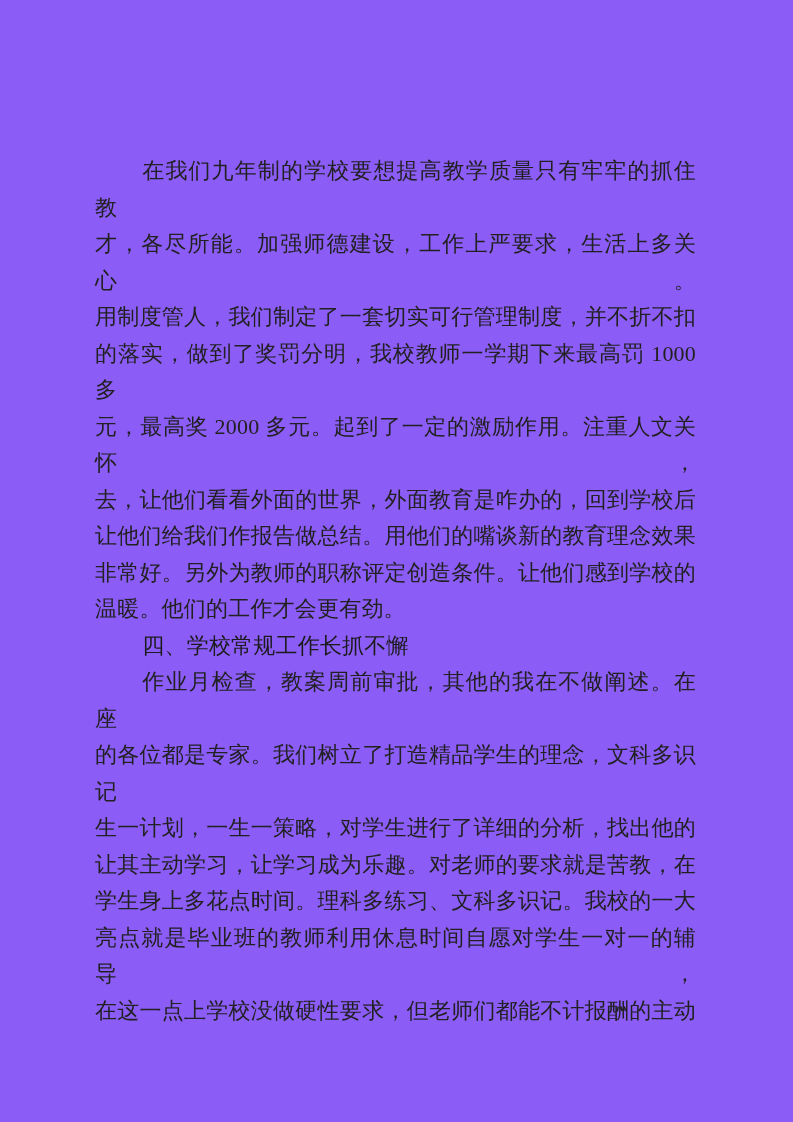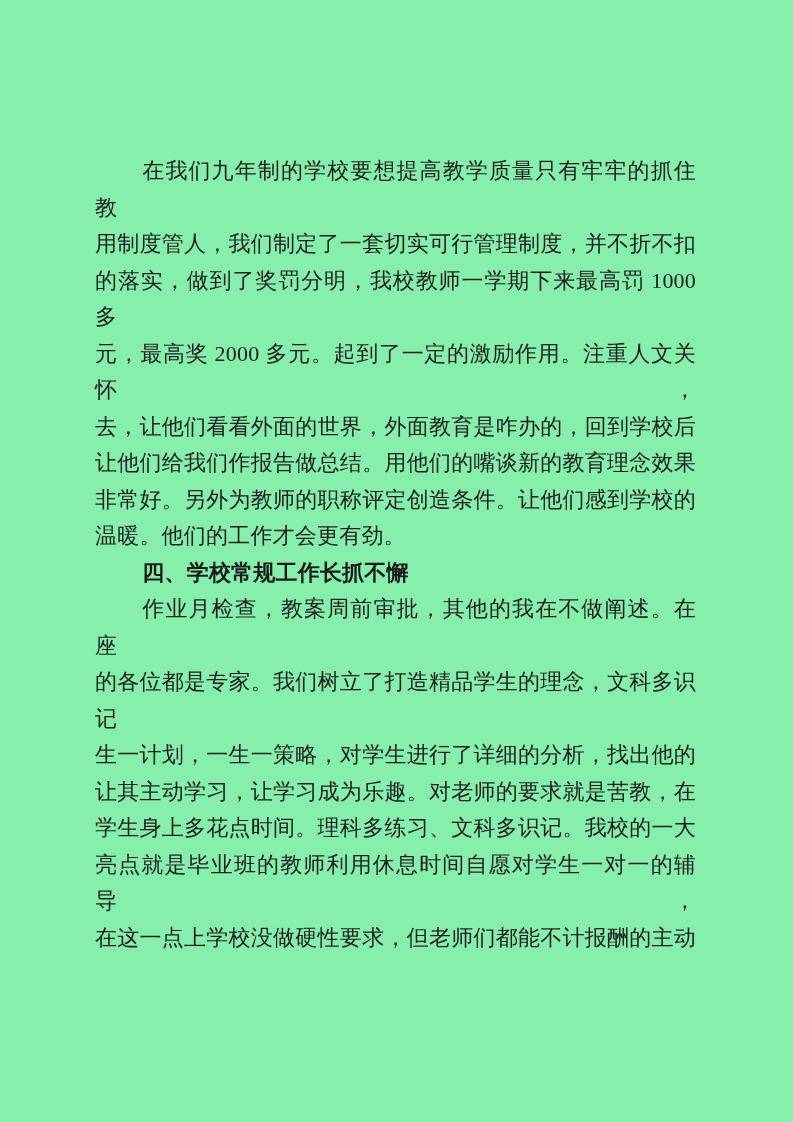--- a/index.html
+++ b/index.html
@@ -4,21 +4,21 @@
 <style>
   html, body {
     margin: 0;
     padding: 0;
     background: #ffffff;
   }
   .page {
     position: relative;
     width: 793px;
     height: 1122px;
-    background: #86efac;
+    background: #8b5cf6;
     overflow: hidden;
     font-family: "Liberation Serif", serif;
   }
   .textblock {
     position: absolute;
     left: 95px;
     top: 153px;
     width: 601px;
     font-size: 22px;
     line-height: 36.5px;
@@ -32,33 +32,34 @@
   }
   
   .para .line:first-child {
     text-indent: 2.15em;
   }
   
   .para.para-end .line:last-child {
     text-align-last: left;
   }
   .heading {
-    font-weight: 700;
+    font-weight: 400;
     text-indent: 2.15em;
     color: #1b1b1b;
   }
 </style>
 </head>
 <body>
 
 <div class="page">
   <div class="textblock">
 
     <div class="para para-end">
         <div class="line">在我们九年制的学校要想提高教学质量只有牢牢的抓住教</div>
+        <div class="line">才，各尽所能。加强师德建设，工作上严要求，生活上多关心。</div>
         <div class="line">用制度管人，我们制定了一套切实可行管理制度，并不折不扣</div>
         <div class="line">的落实，做到了奖罚分明，我校教师一学期下来最高罚 1000 多</div>
         <div class="line">元，最高奖 2000 多元。起到了一定的激励作用。注重人文关怀，</div>
         <div class="line">去，让他们看看外面的世界，外面教育是咋办的，回到学校后</div>
         <div class="line">让他们给我们作报告做总结。用他们的嘴谈新的教育理念效果</div>
         <div class="line">非常好。另外为教师的职称评定创造条件。让他们感到学校的</div>
         <div class="line">温暖。他们的工作才会更有劲。</div>
       </div>
 
     <div class="heading">四、学校常规工作长抓不懈</div>

